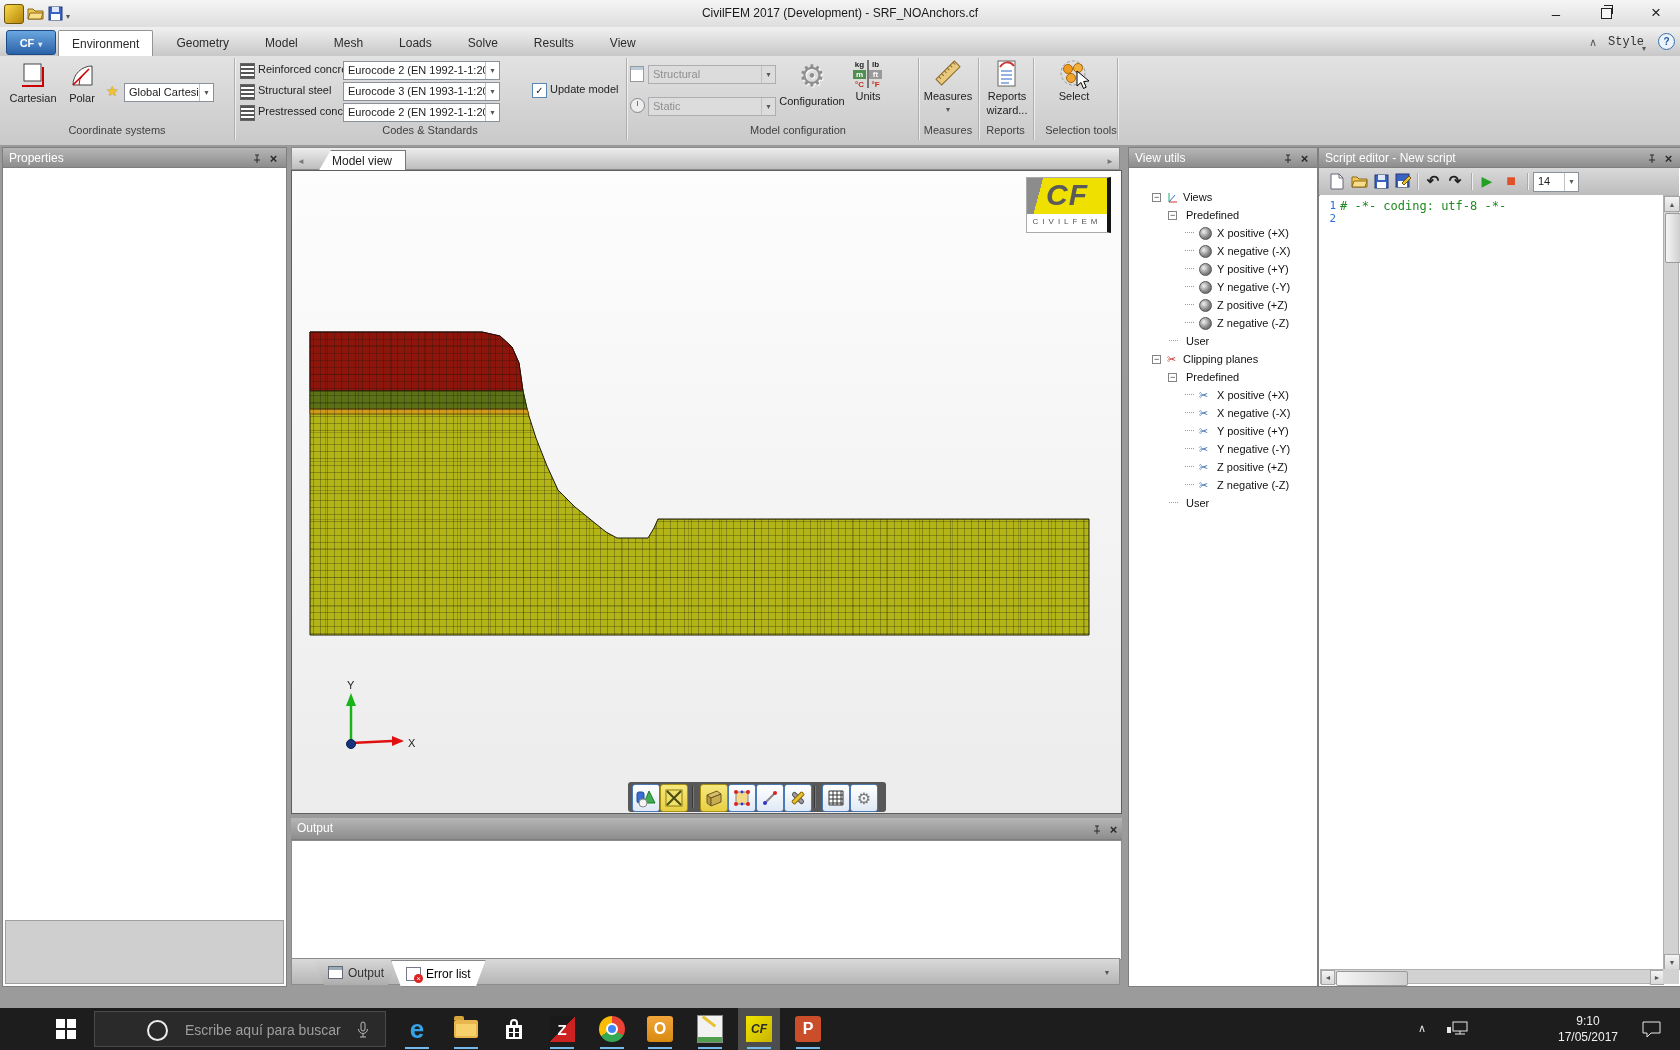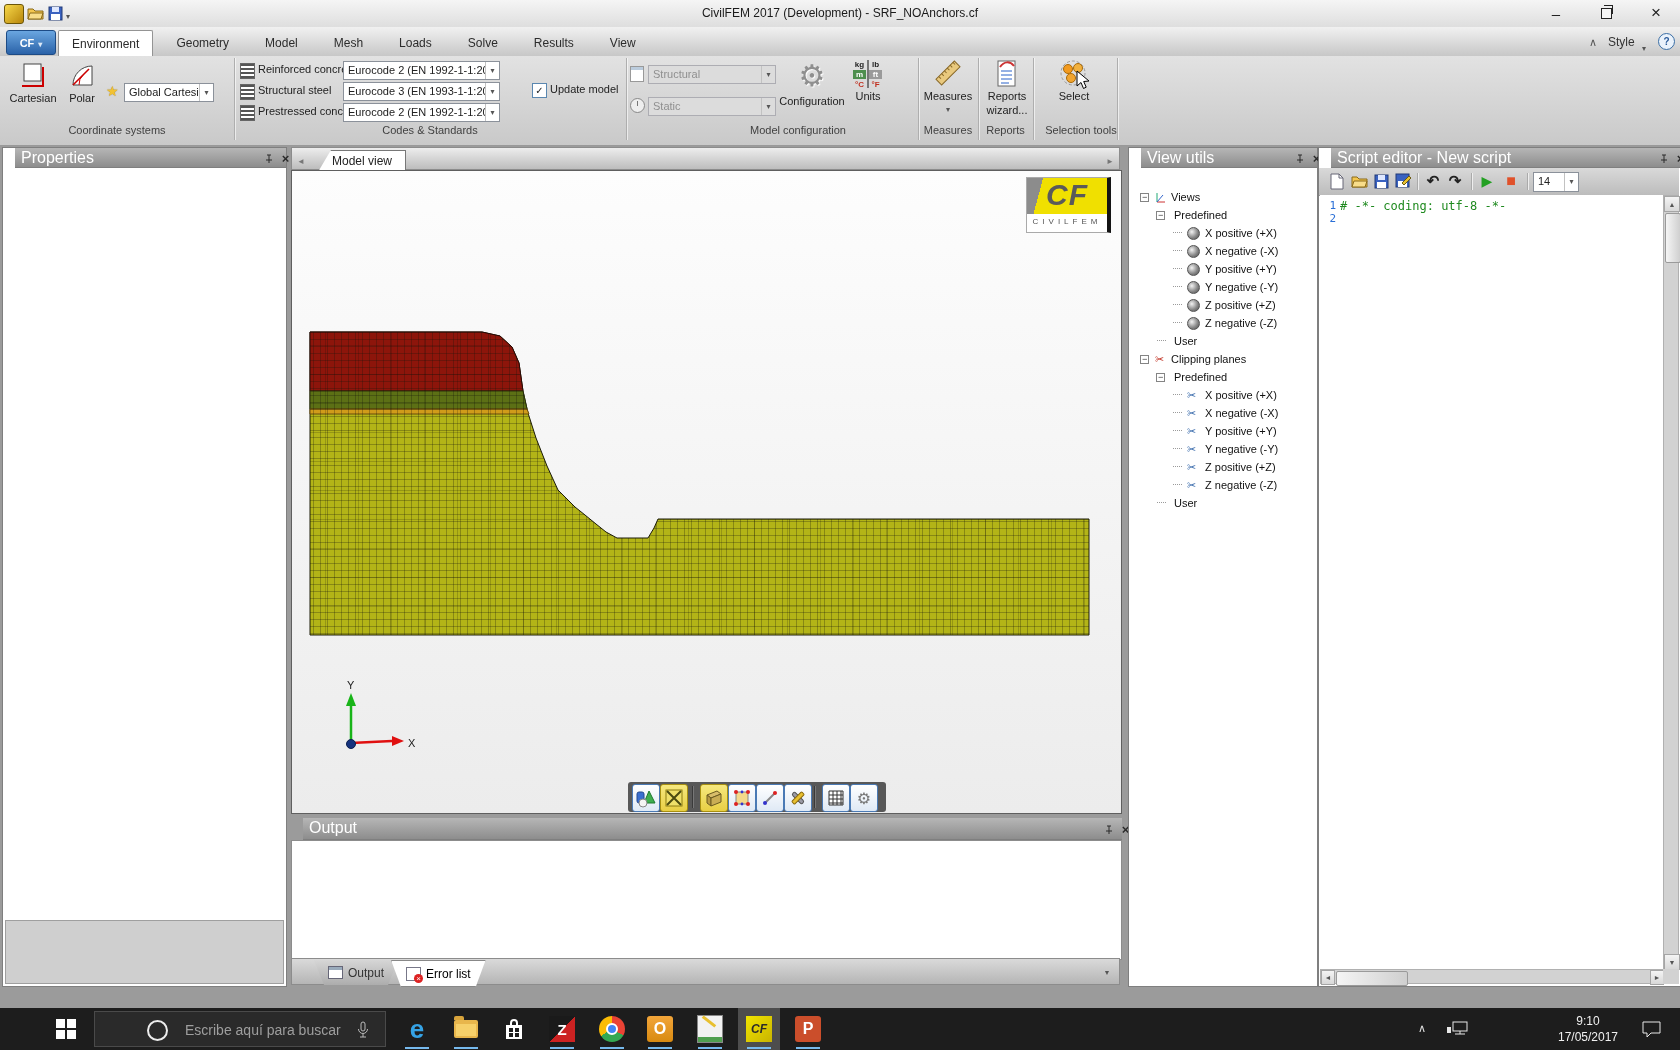--- a/index.html
+++ b/index.html
@@ -51,21 +51,21 @@
   .units-ic .vb{position:absolute;left:14px;top:0;width:2px;height:28px;background:#777;}
   .units-ic span{position:absolute;width:13px;text-align:center;}
   .u-m{background:#4f8f4f;color:#fff;}
   .u-ft{background:#9a9a9a;color:#fff;}
   .u-deg{color:#c03020;}
   .clockic{width:13px;height:13px;border:1px solid #888;border-radius:50%;background:#eee;position:relative;}
   .clockic::after{content:"";position:absolute;left:6px;top:2px;width:1px;height:5px;background:#777;}
   .docic{width:12px;height:14px;background:#fff;border:1px solid #999;box-shadow:inset 0 3px 0 #bcd;}
   
   .panel{background:#fff;border:1px solid #7f7f7f;}
-  .phdr{left:12px;top:0;right:0;height:20px;background:linear-gradient(#b6b6b6,#8d8d8d);color:#fff;font-size:16px;line-height:20px;padding-left:6px;
+  .phdr{left:0;top:0;right:0;height:20px;background:linear-gradient(#b6b6b6,#8d8d8d);color:#fff;font-size:12px;line-height:20px;padding-left:6px;
         border-bottom:1px solid #7f7f7f;box-sizing:border-box;}
   .phic{top:4px;width:13px;height:13px;display:flex;align-items:center;justify-content:center;}
   .xg::after{content:"×";color:#2a2a2a;font-size:13px;font-weight:bold;line-height:11px;}
   
   .tabstrip-top{left:0;top:0;width:829px;height:23px;background:linear-gradient(#ededed,#bdbdbd);border:1px solid #8c8c8c;box-sizing:border-box;}
   .mvtab{left:26px;top:2px;width:86px;height:21px;background:#fff;border:1px solid #777;border-bottom:none;
          clip-path:polygon(13px 0,100% 0,100% 100%,0 100%);font-size:12px;line-height:20px;text-align:center;}
   .arrow-l::after{content:"◄";font-size:8px;color:#777;}
   .arrow-r::after{content:"►";font-size:8px;color:#777;}
   .mvcontent{left:0;top:23px;width:829px;height:642px;background:linear-gradient(#fdfdfd,#ececec);border:1px solid #5f5f5f;}
@@ -180,21 +180,21 @@
       <span class="rtab active">Environment</span>
       <span class="rtab">Geometry</span>
       <span class="rtab">Model</span>
       <span class="rtab">Mesh</span>
       <span class="rtab">Loads</span>
       <span class="rtab">Solve</span>
       <span class="rtab">Results</span>
       <span class="rtab">View</span>
     </div>
     <span class="abs chevup" style="left:1589px;top:8px;"></span>
-    <span class="abs" style="left:1608px;top:8px;font-size:12px;color:#333;">Style</span>
+    <span class="abs" style="left:1608px;top:8px;font-size:12px;color:#333;font-family:Liberation Mono, monospace;">Style</span>
     <span class="abs caret" style="left:1642px;top:13px;"></span>
     <span class="abs helpbtn" style="left:1658px;top:6px;"></span>
   </div>
 
   <div class="abs ribbon">
 
     <div class="abs bigbtn" style="left:8px;top:4px;width:50px;">
       <svg width="30" height="30">
           <rect x="6" y="4" width="17" height="17" fill="#fff" stroke="#444"></rect>
           <path d="M4 26H26" stroke="#c00" stroke-width="2" fill="none"></path>
@@ -450,21 +450,21 @@
   <div class="abs panel" style="left:1128px;top:147px;width:188px;height:838px;">
     <div class="abs phdr">
       <span>View utils</span>
       <span class="abs phic" style="left:152px;">
           <svg width="10" height="10">
             <path d="M3 1h4M5 1v5M2 6h6M5 6v3" stroke="#2a2a2a" fill="none"></path>
           </svg>
         </span>
       <span class="abs phic xg" style="left:169px;"></span>
     </div>
-    <div class="abs" style="left:0;top:40px;width:186px;">
+    <div class="abs" style="left:12px;top:40px;width:186px;">
       <div class="treerow">
         <span class="tbox" style="left:11px;"></span>
         <svg class="abs" style="left:25px;top:3px;" width="13" height="13">
             <line x1="3" y1="11" x2="3" y2="2" stroke="#2a7"></line>
             <line x1="3" y1="11" x2="11" y2="11" stroke="#c33"></line>
             <line x1="3" y1="11" x2="9" y2="4" stroke="#36c"></line>
           </svg>
         <span class="tlabel" style="left:42px;">Views</span>
       </div>
       <div class="treerow">

